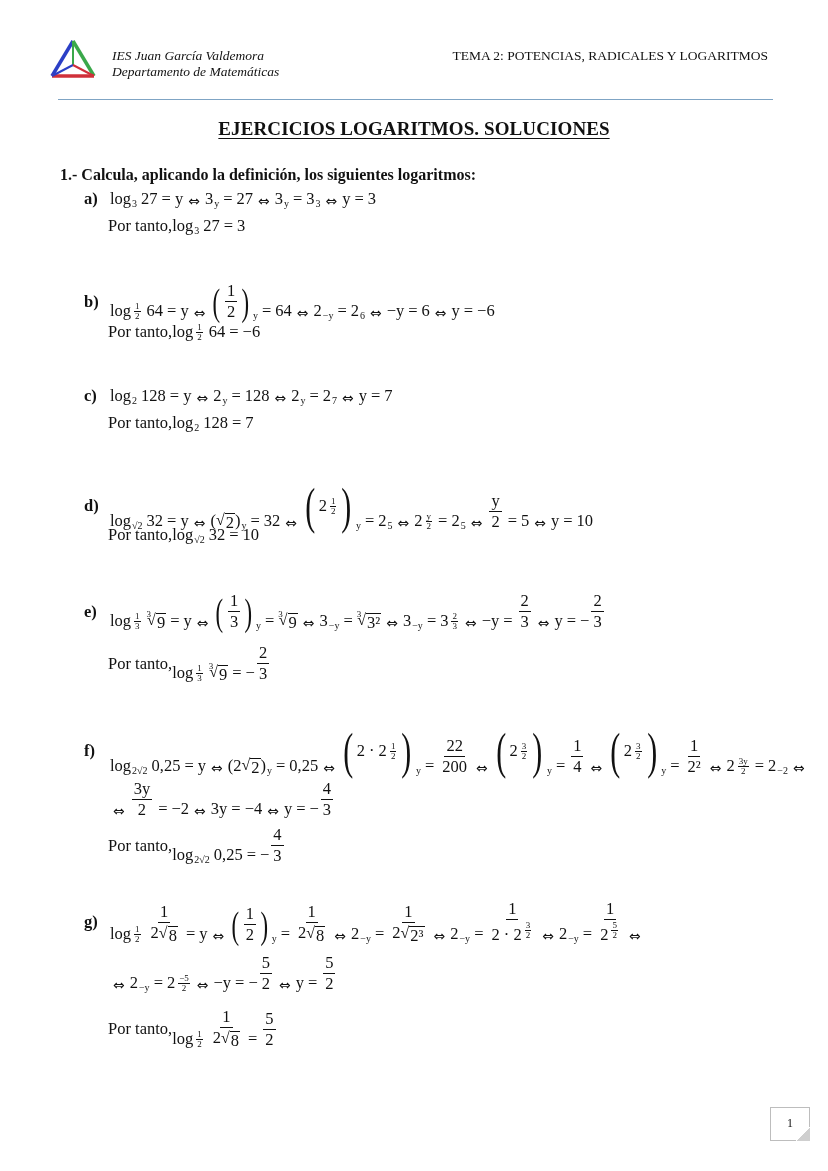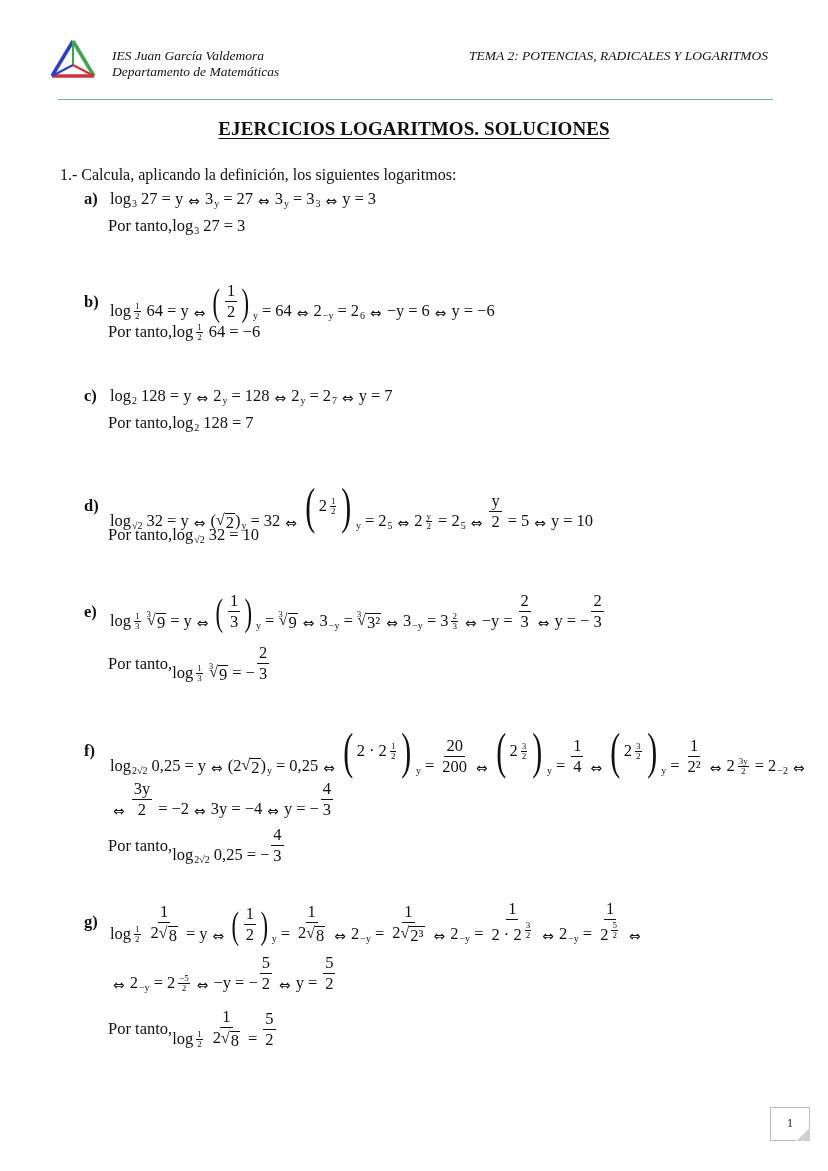--- a/index.html
+++ b/index.html
@@ -3,27 +3,27 @@
 <meta charset="utf-8">
 <style>
   html, body { margin: 0; padding: 0; background: #ffffff; }
   body {
     width: 828px; height: 1171px; position: relative; overflow: hidden;
     font-family: "Liberation Serif", "DejaVu Serif", serif; color: #111;
   }
   .header { position: absolute; left: 0; top: 0; width: 828px; height: 120px; }
   .logo { position: absolute; left: 48px; top: 38px; width: 50px; height: 42px; }
   .hdr-left { position: absolute; left: 112px; top: 48px; font-style: italic; font-size: 13.5px; line-height: 16px; }
-  .hdr-right { position: absolute; right: 60px; top: 48px; font-style: italic; font-size: 13.5px; line-height: 16px; text-align: right; }
+  .hdr-right { position: absolute; right: 60px; top: 48px; font-size: 13.5px; line-height: 16px; text-align: right; }
   .hdr-rule { position: absolute; left: 58px; top: 99px; width: 715px; height: 1px; background: #7fa4c4; }
 
   .title { position: absolute; left: 0; top: 118px; width: 828px; text-align: center;
     font-weight: bold; font-size: 19px; text-decoration: underline; text-underline-offset: 3px; letter-spacing: 0.1px; }
 
-  .q-head { position: absolute; left: 60px; top: 166px; font-weight: normal; font-size: 16px; }
+  .q-head { position: absolute; left: 60px; top: 166px; font-weight: bold; font-size: 16px; }
 
   .row { position: absolute; font-size: 16.5px; white-space: nowrap; display: flex; align-items: center; }
   .lbl { font-weight: bold; display: inline-block; width: 26px; }
   .por { margin-right: 0; }
 
   
   .m { display: inline-flex; align-items: flex-end; }
   .t { display: inline-block; }
   .op { display: inline-block; margin: 0 4px; }
   .iff { display: inline-block; margin: 0 5px; font-family: "DejaVu Sans", sans-serif; font-size: 14px; }
@@ -390,21 +390,21 @@
             <span class="frac small">
               <span class="num">1</span>
               <span class="den">2</span>
             </span>
           </span>
           <span class="bigp xl">)</span>
         </span>
         <span class="sup">y</span>
         <span class="op">=</span>
         <span class="frac">
-          <span class="num"><span class="t">20</span></span>
+          <span class="num"><span class="t">22</span></span>
           <span class="den"><span class="t">200</span></span>
         </span>
         <span class="iff">⇔</span>
         <span class="grp">
           <span class="bigp xl">(</span>
           <span class="t">2</span>
           <span class="supfrac">
             <span class="frac small">
               <span class="num">3</span>
               <span class="den">2</span>

